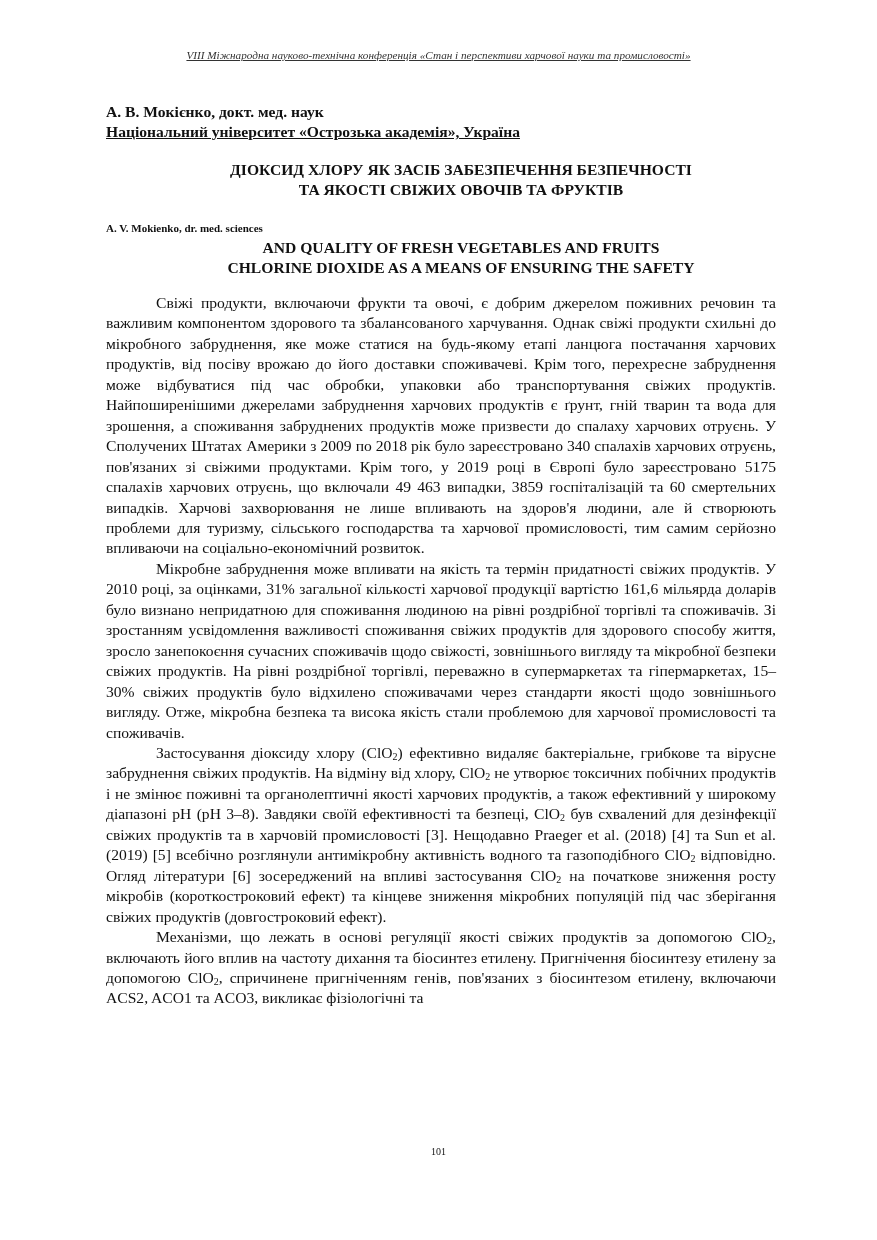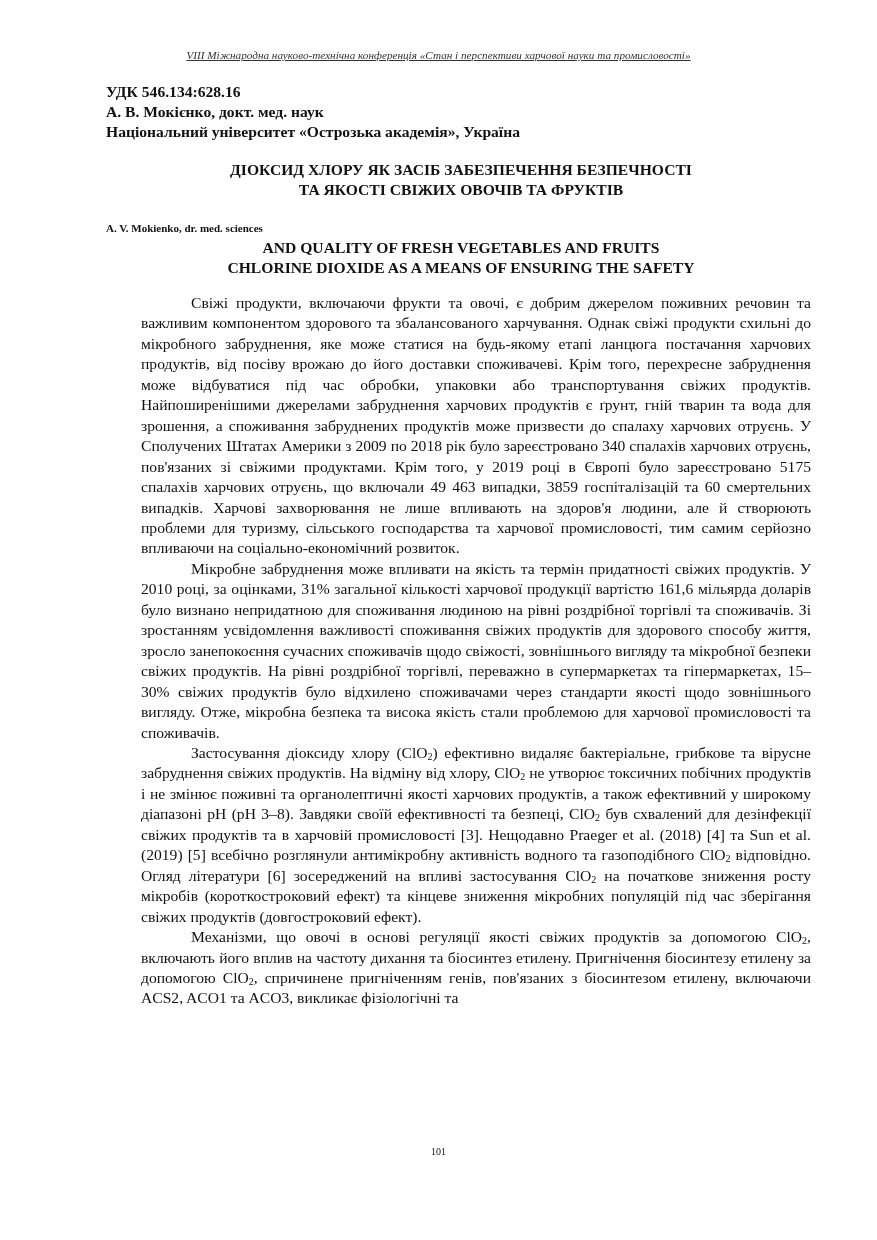--- a/index.html
+++ b/index.html
@@ -10,66 +10,65 @@
   .page { position: absolute; left: 0; top: 0; width: 877px; height: 1240px; }
   .running-head {
     position: absolute; left: 104px; width: 669px; top: 49px;
     text-align: center; font-style: italic; font-size: 11.2px; line-height: 13px;
     color: #333;
   }
   .running-head span { text-decoration: underline; display: block; }
   .meta { position: absolute; left: 106px; width: 670px; font-weight: bold; font-size: 15.6px; line-height: 20px; }
   .udk { top: 82px; }
   .author-ua { top: 102px; }
-  .affil { top: 122px; }
+  .affil { top: 122px; text-decoration: underline; }
   .title {
     position: absolute; left: 106px; width: 670px; text-align: center;
     font-weight: bold; font-size: 15.6px; line-height: 20px; text-transform: none;
   }
   .title-ua { top: 160px; padding-left: 40px; box-sizing: border-box; }
   .author-en { position: absolute; left: 106px; top: 218px; font-weight: bold; font-size: 11px; line-height: 20px; }
   .title-en { top: 238px; padding-left: 40px; box-sizing: border-box; }
   .body {
     position: absolute; left: 106px; width: 670px; top: 293px;
-    font-size: 15.6px; line-height: 20.45px; text-align: justify; margin-left: 35px;
+    font-size: 15.6px; line-height: 20.45px; text-align: justify;
   }
   .body p { margin: 0; text-indent: 50px; }
   .body p.bold { font-weight: bold; }
   sub { font-size: 10px; vertical-align: -2px; line-height: 0; }
   .page-number {
     position: absolute; left: 0; width: 877px; top: 1142px; text-align: center;
     font-size: 10px; line-height: 20px;
   }
 </style>
 </head>
 <body>
 
 <div class="page">
 
   <div class="running-head">
     <span>VIII Міжнародна науково-технічна конференція «Стан і перспективи харчової науки та промисловості»</span>
   </div>
 
-  <div class="meta udk">УДК 546.134:628.16</div>
   <div class="meta author-ua">А. В. Мокієнко, докт. мед. наук</div>
   <div class="meta affil">Національний університет «Острозька академія», Україна</div>
 
   <div class="title title-ua">
     <div>ДІОКСИД ХЛОРУ ЯК ЗАСІБ ЗАБЕЗПЕЧЕННЯ БЕЗПЕЧНОСТІ</div>
     <div>ТА ЯКОСТІ СВІЖИХ ОВОЧІВ ТА ФРУКТІВ</div>
   </div>
 
   <div class="author-en">A. V. Mokienko, dr. med. sciences</div>
 
   <div class="title title-en">
     <div>AND QUALITY OF FRESH VEGETABLES AND FRUITS</div>
     <div>CHLORINE DIOXIDE AS A MEANS OF ENSURING THE SAFETY</div>
   </div>
 
   <div class="body" id="body">
       <p><span>Свіжі продукти, включаючи фрукти та овочі, є добрим джерелом поживних речовин та важливим компонентом здорового та збалансованого харчування. Однак свіжі продукти схильні до мікробного забруднення, яке може статися на будь-якому етапі ланцюга постачання харчових продуктів, від посіву врожаю до його доставки споживачеві. Крім того, перехресне забруднення може відбуватися під час обробки, упаковки або транспортування свіжих продуктів. Найпоширенішими джерелами забруднення харчових продуктів є ґрунт, гній тварин та вода для зрошення, а споживання забруднених продуктів може призвести до спалаху харчових отруєнь. У Сполучених Штатах Америки з 2009 по 2018 рік було зареєстровано 340 спалахів харчових  отруєнь, пов'язаних зі свіжими продуктами. Крім того, у 2019 році в Європі було зареєстровано 5175 спалахів харчових отруєнь, що включали 49 463 випадки, 3859 госпіталізацій та 60 смертельних випадків. Харчові захворювання не лише впливають на здоров'я людини, але й створюють проблеми для туризму, сільського господарства та харчової промисловості, тим самим серйозно впливаючи на соціально-економічний розвиток.</span></p>
       <p><span>Мікробне забруднення може впливати на якість та термін придатності свіжих продуктів. У 2010 році, за оцінками, 31% загальної кількості харчової продукції вартістю 161,6 мільярда доларів було визнано непридатною для споживання людиною на рівні роздрібної торгівлі та споживачів. Зі зростанням усвідомлення важливості споживання свіжих продуктів для здорового способу життя, зросло занепокоєння сучасних споживачів щодо свіжості, зовнішнього вигляду та мікробної безпеки свіжих продуктів. На рівні роздрібної торгівлі, переважно в супермаркетах та гіпермаркетах, 15–30% свіжих продуктів було відхилено споживачами через стандарти якості щодо зовнішнього вигляду. Отже, мікробна безпека та висока якість стали проблемою для харчової промисловості та споживачів.</span></p>
       <p><span>Застосування діоксиду хлору (ClO</span><sub>2</sub><span>) ефективно видаляє бактеріальне, грибкове та вірусне забруднення свіжих продуктів. На відміну від хлору, ClO</span><sub>2</sub><span> не утворює токсичних побічних продуктів і не змінює поживні та органолептичні якості харчових продуктів, а також ефективний у широкому діапазоні pH (pH 3–8). Завдяки своїй ефективності та безпеці, ClO</span><sub>2</sub><span> був схвалений для дезінфекції свіжих продуктів та в харчовій промисловості [3]. Нещодавно Praeger et al. (2018) [4] та Sun et al. (2019) [5] всебічно розглянули антимікробну активність водного та газоподібного ClO</span><sub>2</sub><span> відповідно. Огляд літератури [6] зосереджений на впливі застосування ClO</span><sub>2</sub><span> на початкове зниження росту мікробів (короткостроковий ефект) та кінцеве зниження мікробних популяцій під час зберігання свіжих продуктів (довгостроковий ефект).</span></p>
-      <p><span>Механізми, що овочі в основі регуляції якості свіжих продуктів за допомогою ClO</span><sub>2</sub><span>, включають його вплив на частоту дихання та біосинтез етилену. Пригнічення біосинтезу етилену за допомогою ClO</span><sub>2</sub><span>, спричинене пригніченням генів, пов'язаних з біосинтезом етилену, включаючи ACS2, ACO1 та ACO3, викликає фізіологічні та</span></p>
+      <p><span>Механізми, що лежать в основі регуляції якості свіжих продуктів за допомогою ClO</span><sub>2</sub><span>, включають його вплив на частоту дихання та біосинтез етилену. Пригнічення біосинтезу етилену за допомогою ClO</span><sub>2</sub><span>, спричинене пригніченням генів, пов'язаних з біосинтезом етилену, включаючи ACS2, ACO1 та ACO3, викликає фізіологічні та</span></p>
     </div>
 
   <div class="page-number">101</div>
 </div>
 
 </body></html>

